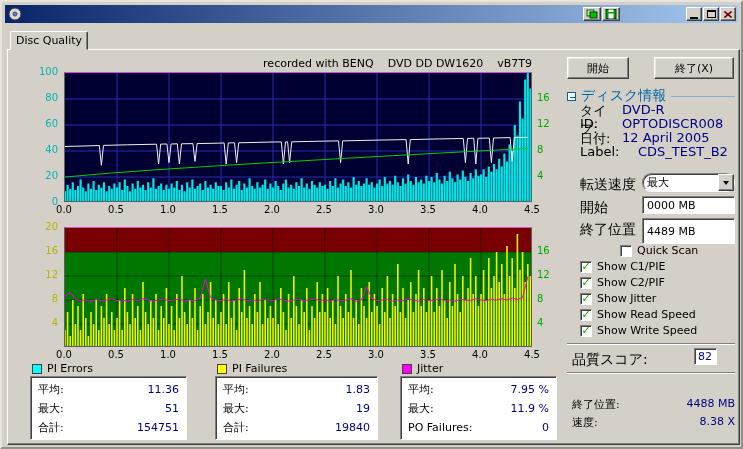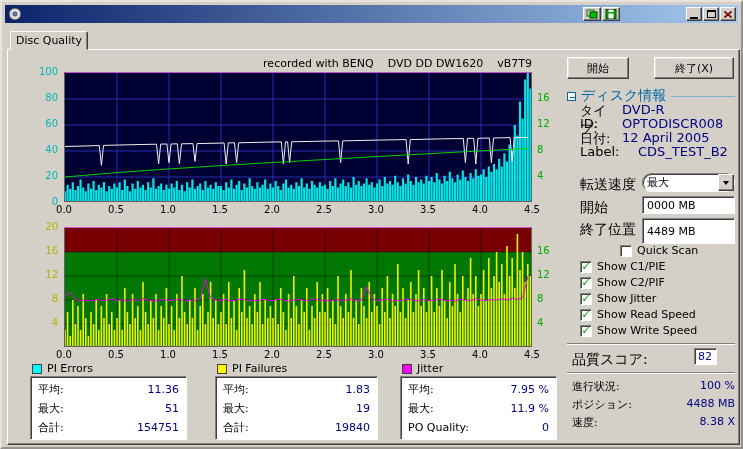--- a/index.html
+++ b/index.html
@@ -252,21 +252,21 @@
   <div class="lbox" style="left:398px;top:374px;width:157px;">
     <div class="lrow">
         <span class="ll">平均:</span>
         <span class="lv">7.95 %</span>
       </div>
     <div class="lrow">
         <span class="ll">最大:</span>
         <span class="lv">11.9 %</span>
       </div>
     <div class="lrow">
-        <span class="ll">PO Quality:</span>
+        <span class="ll">PO Failures:</span>
         <span class="lv">0</span>
       </div>
   </div>
 
   <button class="btn" style="left:565px;top:55px;width:62px;height:22px;">
     <span>開始</span>
   </button>
   <button class="btn" style="left:652px;top:55px;width:80px;height:22px;">
     <span>終了(X)</span>
   </button>
@@ -350,26 +350,22 @@
 
   <div class="divl" style="left:565px;top:341px;width:168px;"></div>
 
   <span class="plbl" style="left:570px;top:349px;">品質スコア:</span>
   <div class="field score" style="left:692px;top:346px;width:23px;height:17px;">
     <span>82</span>
   </div>
 
   <div class="divl" style="left:565px;top:370px;width:168px;"></div>
 
-  <div class="prow" style="top:377px;">
-      <span>進行状況:</span>
-      <span class="pv">100 %</span>
-    </div>
   <div class="prow" style="top:395px;">
-      <span>ポジション:</span>
+      <span>終了位置:</span>
       <span class="pv">4488 MB</span>
     </div>
   <div class="prow" style="top:413px;">
       <span>速度:</span>
       <span class="pv">8.38 X</span>
     </div>
 
 </div>
 
 </body></html>

